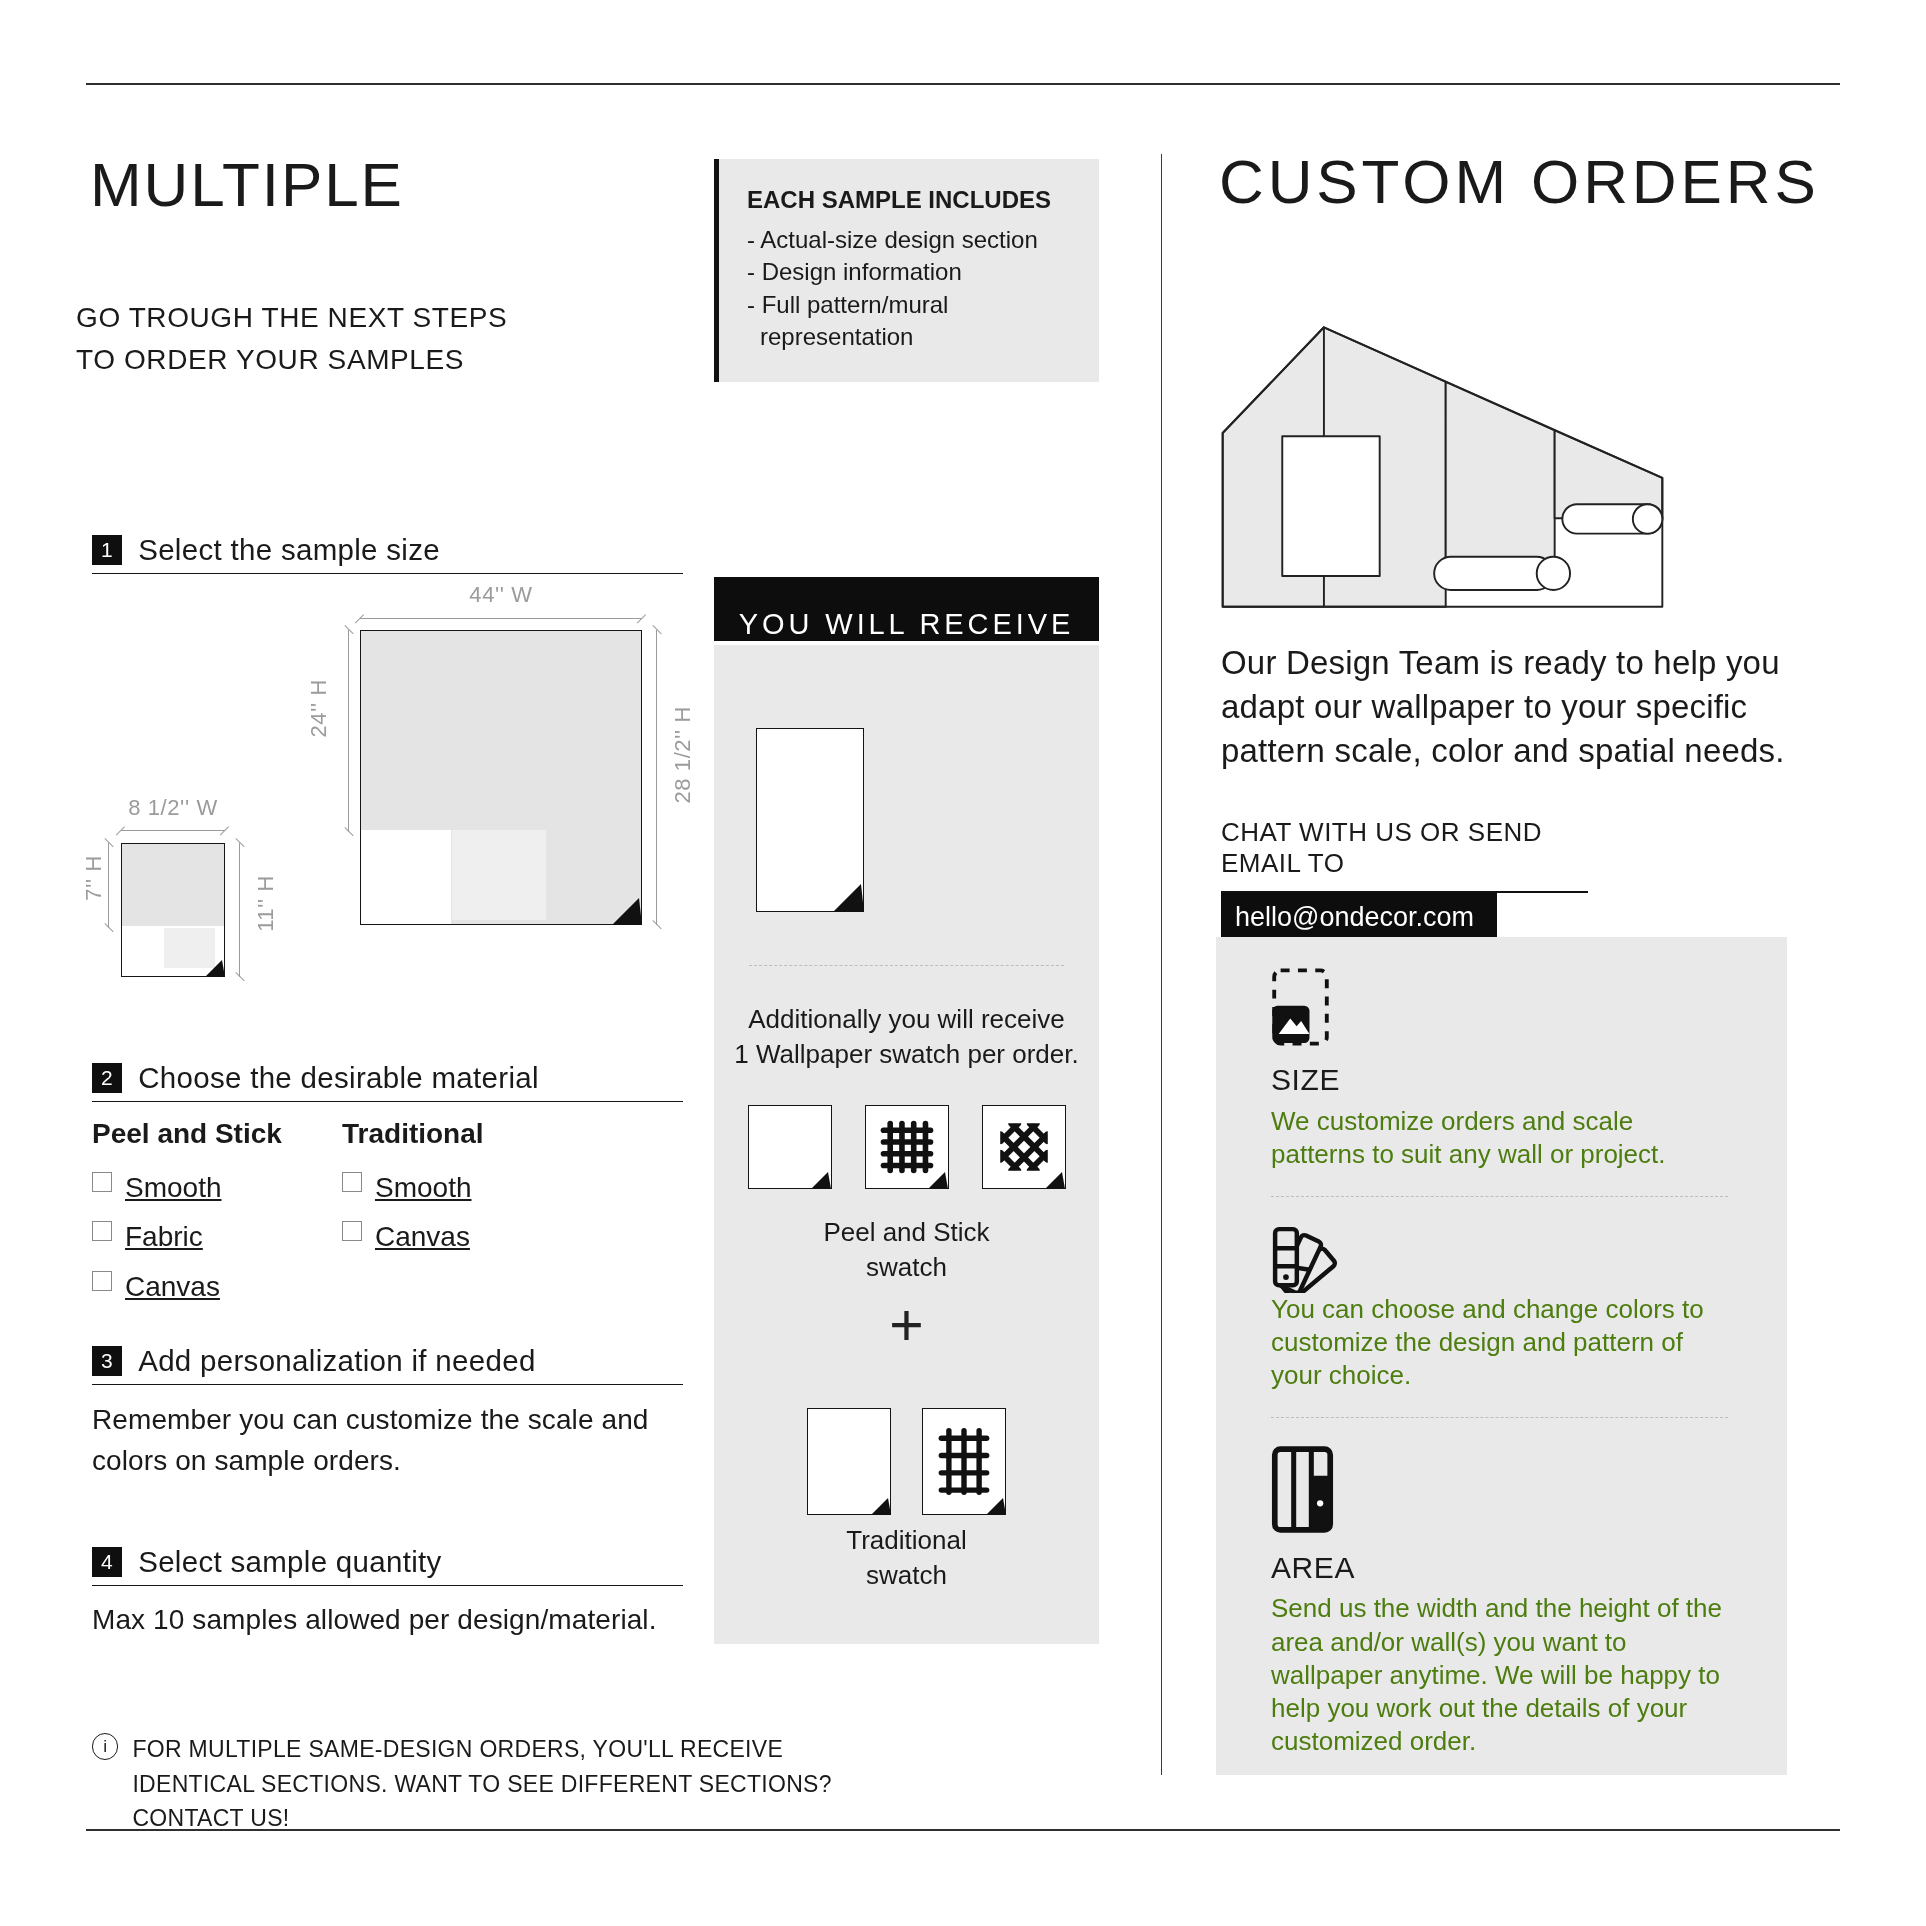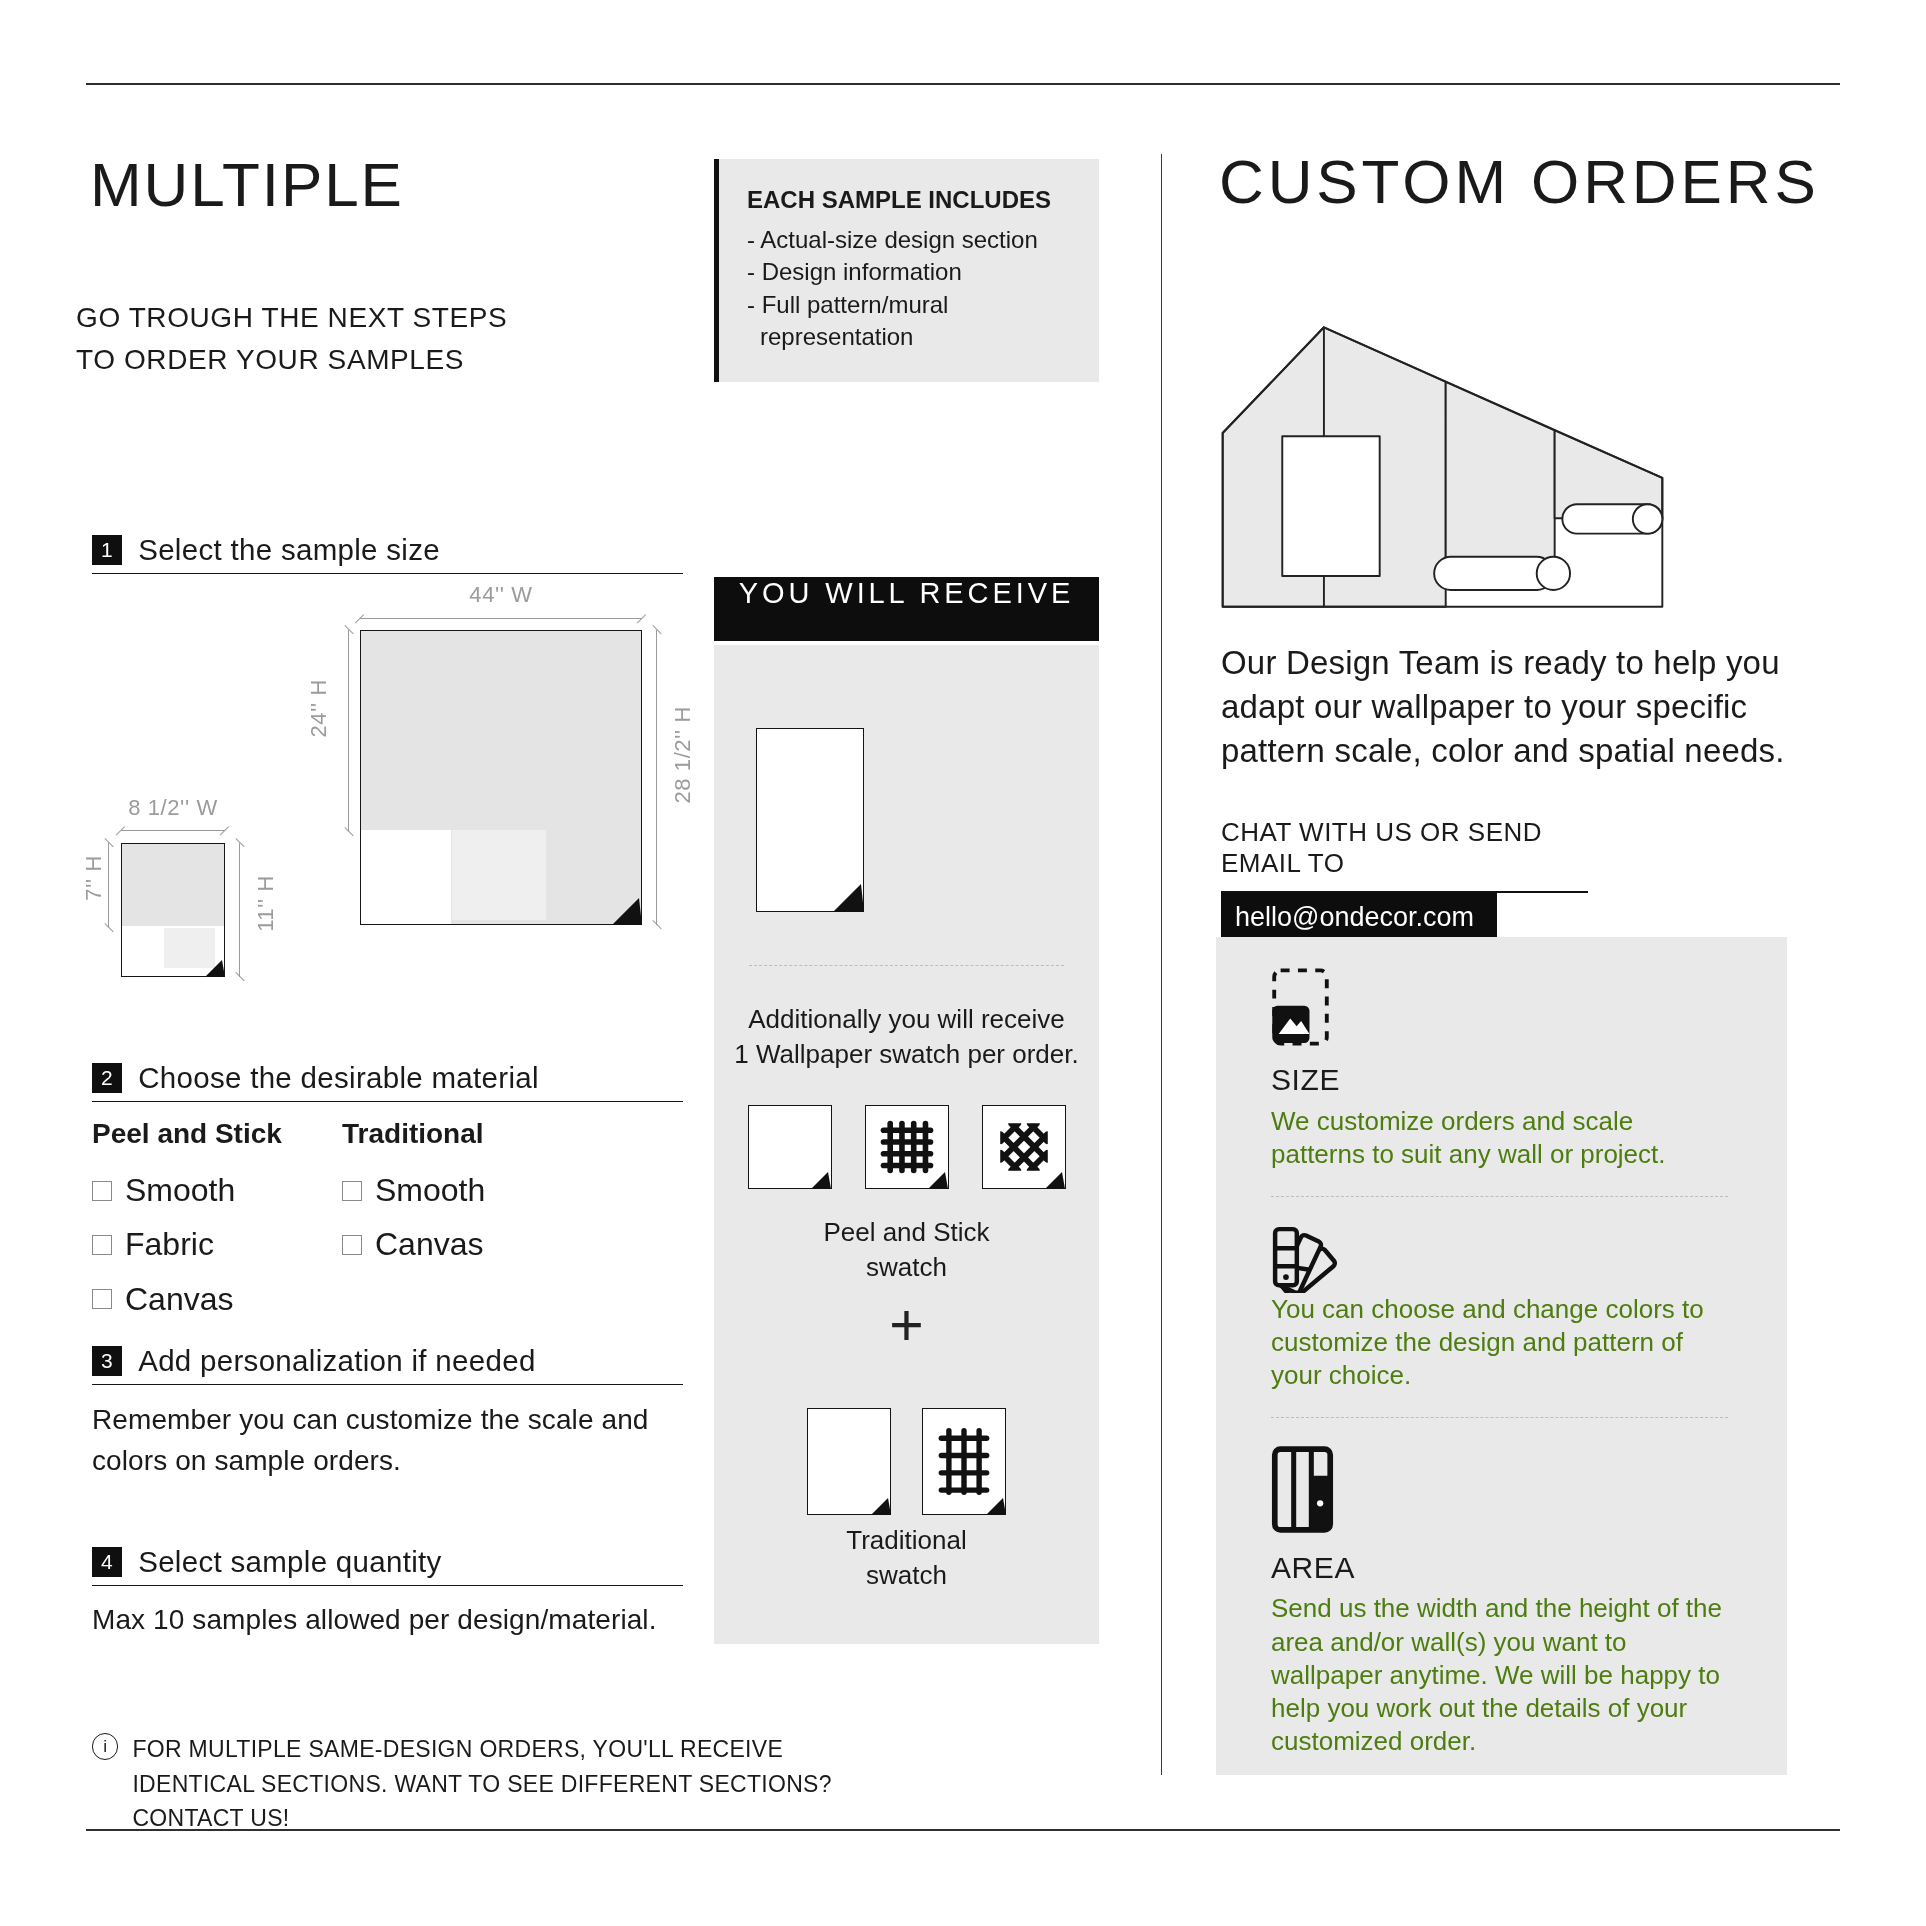--- a/index.html
+++ b/index.html
@@ -41,34 +41,34 @@
   .dimv{position:absolute;width:1.3px;background:#9b9b9b;}
   .dimv::before,.dimv::after{content:"";position:absolute;left:-5.1px;height:1.3px;width:11.6px;background:#9b9b9b;transform:rotate(45deg);}
   .dimv::before{top:-0.6px}.dimv::after{bottom:-0.6px}
   .dlab{position:absolute;color:#9b9b9b;font-size:22px;letter-spacing:0.6px;white-space:nowrap;}
   .dlab.h{text-align:center;}
   .dlab.v{writing-mode:vertical-rl;transform:rotate(180deg);}
 
   
   .mat-col{position:absolute;}
   .mat-head{font-size:28px;font-weight:700;margin:0 0 22px 0;}
-  .opt{display:flex;align-items:center;font-size:32px;margin-bottom:17.3px;}
+  .opt{display:flex;align-items:flex-start;font-size:28px;margin-bottom:17.3px;text-decoration:underline;}
   .cb{display:inline-block;width:18px;height:18px;border:1.3px solid #8a8a8a;margin-right:13px;flex:0 0 auto;background:#fff;}
 
   .step-body{position:absolute;font-size:28px;line-height:1.45;letter-spacing:0.1px;}
 
   
   .note{position:absolute;left:92px;top:1732px;display:flex;gap:14px;align-items:flex-start;}
   .info-circle{width:24.4px;height:24.4px;border:1.9px solid #1a1a1a;border-radius:50%;flex:0 0 auto;
     display:flex;align-items:center;justify-content:center;font-size:17.3px;margin-top:1.3px;}
   .note-text{font-size:23px;line-height:1.5;letter-spacing:0.3px;width:770px;}
 
   
   .banner{position:absolute;left:714px;top:577px;width:385px;height:64px;background:#0d0d0d;
-    display:flex;align-items:flex-start;justify-content:center;}
+    display:flex;align-items:flex-end;justify-content:center;}
   .banner-text{color:#ffffff;font-size:29px;letter-spacing:3.9px;white-space:nowrap;}
   .mid-panel{position:absolute;left:714px;top:645px;width:385px;height:999px;background:#e9e9e9;}
   .doc{position:absolute;background:#ffffff;border:1.9px solid #141414;box-sizing:border-box;}
   .amount-text{position:absolute;left:180px;top:109px;width:196px;font-size:24px;line-height:1.3;}
   .pdash{position:absolute;left:35px;right:35px;border-top:1.9px dashed #bdbdbd;}
   .center-text{position:absolute;left:0;width:100%;text-align:center;font-size:26px;line-height:1.35;white-space:pre-line;}
   .sw-row{position:absolute;left:0;width:100%;display:flex;justify-content:center;gap:33px;}
   .sw{width:82px;height:82px;background:#fff;border:1.9px solid #141414;position:relative;
     display:flex;align-items:center;justify-content:center;box-sizing:content-box;}
   .swp{width:82px;height:105px;background:#fff;border:1.9px solid #141414;position:relative;

